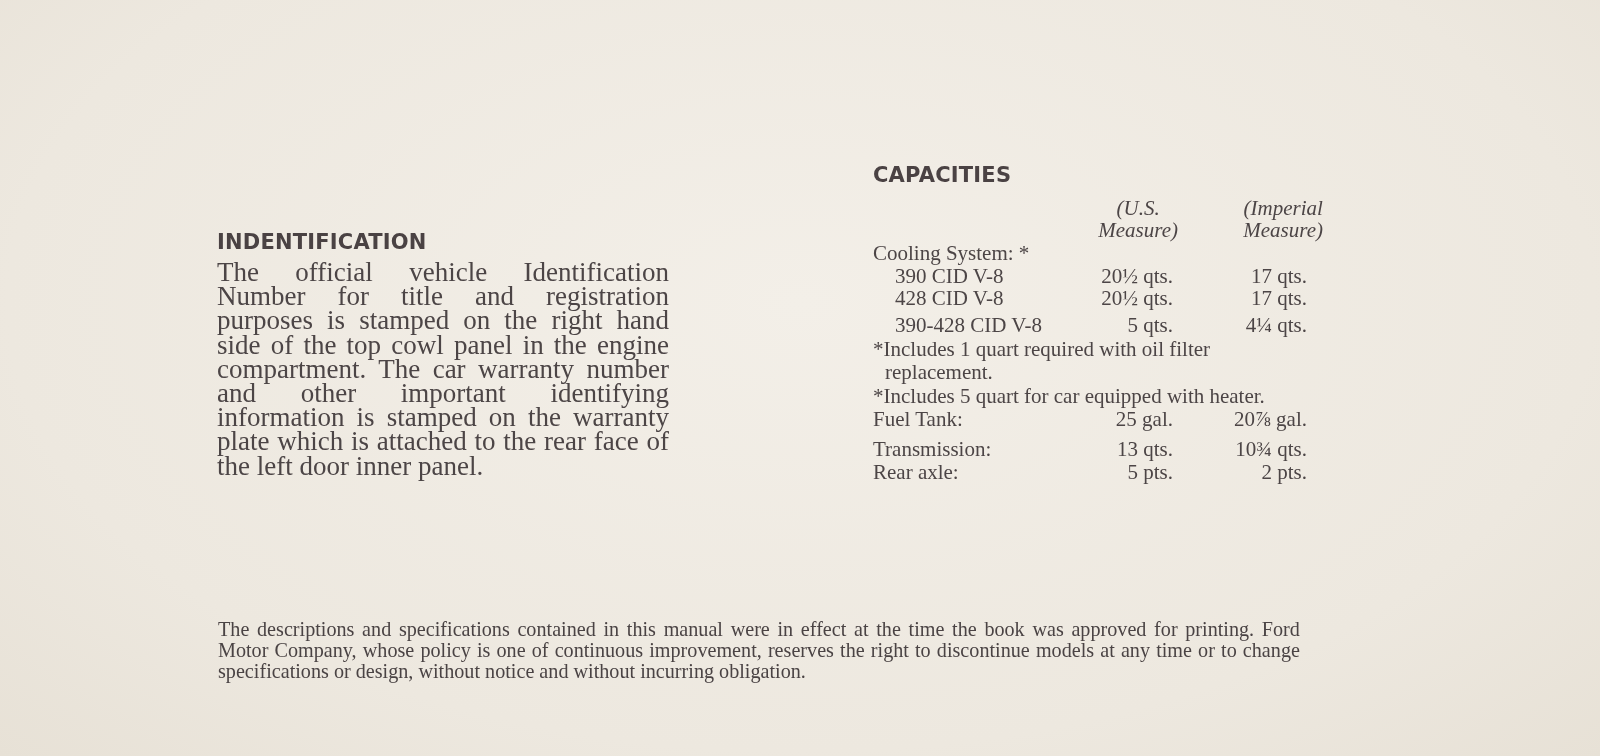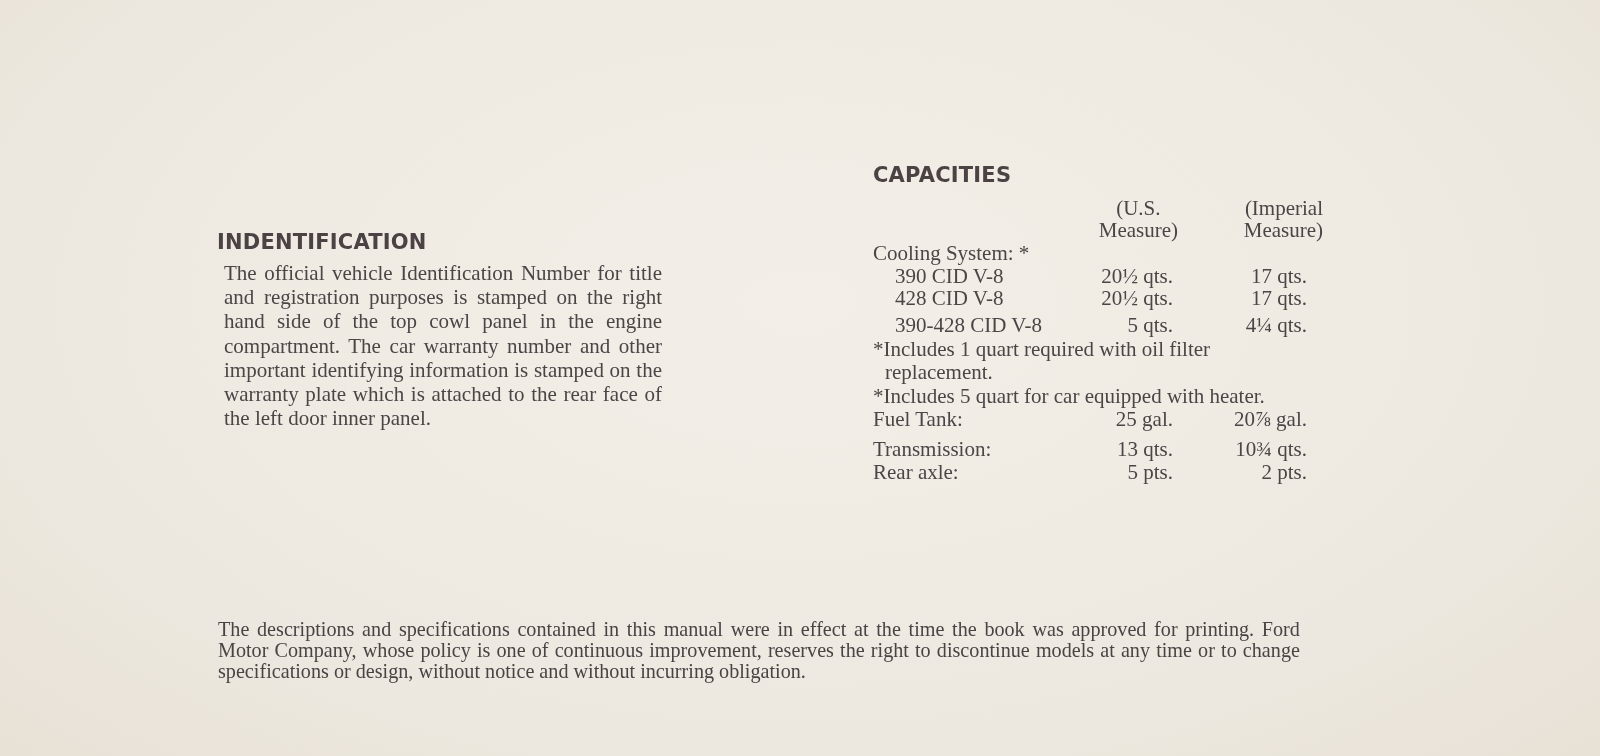--- a/index.html
+++ b/index.html
@@ -12,32 +12,32 @@
     font-family: "Liberation Serif", "DejaVu Serif", serif;
   }
   .heading {
     font-family: "DejaVu Sans", "Liberation Sans", sans-serif;
     font-weight:bold; font-size:21px; letter-spacing:0.2px;
     color:#4a4243; margin:0;
   }
   #ident { position:absolute; left:217px; top:230px; width:452px; }
   #ident .heading { margin-bottom:6px; }
   #ident p {
-    margin:7px; font-size:21px; line-height:24.2px; text-align:justify;
+    margin:0; font-size:27px; line-height:24.2px; text-align:justify;
     color:#4c4546;
   }
   #cap { position:absolute; left:873px; top:163px; width:450px; font-size:21px; color:#4c4546; }
   #cap .heading { margin-bottom:10px; }
   .row { position:relative; height:22.5px; line-height:22.5px; white-space:nowrap; }
   .c1 { position:absolute; left:0; }
   .c2 { position:absolute; right:150px; text-align:right; }
   .c3 { position:absolute; right:16px; text-align:right; }
-  .colhdr { position:relative; height:45px; line-height:22px; }
+  .colhdr { position:relative; height:45px; line-height:22px;font-style:italic; }
   .colhdr .h2 { position:absolute; right:145px; text-align:center; }
-  .colhdr .h3 { position:absolute; right:0; text-align:right; }
+  .colhdr .h3 { position:absolute; right:0; text-align:center; }
   .ind { padding-left:22px; }
   .note { line-height:22.5px; padding-left:0; text-indent:-12px; margin-left:12px; margin-top:2px; }
   .gap { margin-top:8px; }
   #disclaimer {
     position:absolute; left:218px; top:598px; width:1127px;
     font-family:"Liberation Sans Narrow","Liberation Serif", serif;
     font-size:21px; line-height:21px; text-align:justify; color:#4a4344;
     transform:scaleX(0.96); transform-origin:left top;
   }
 </style>

